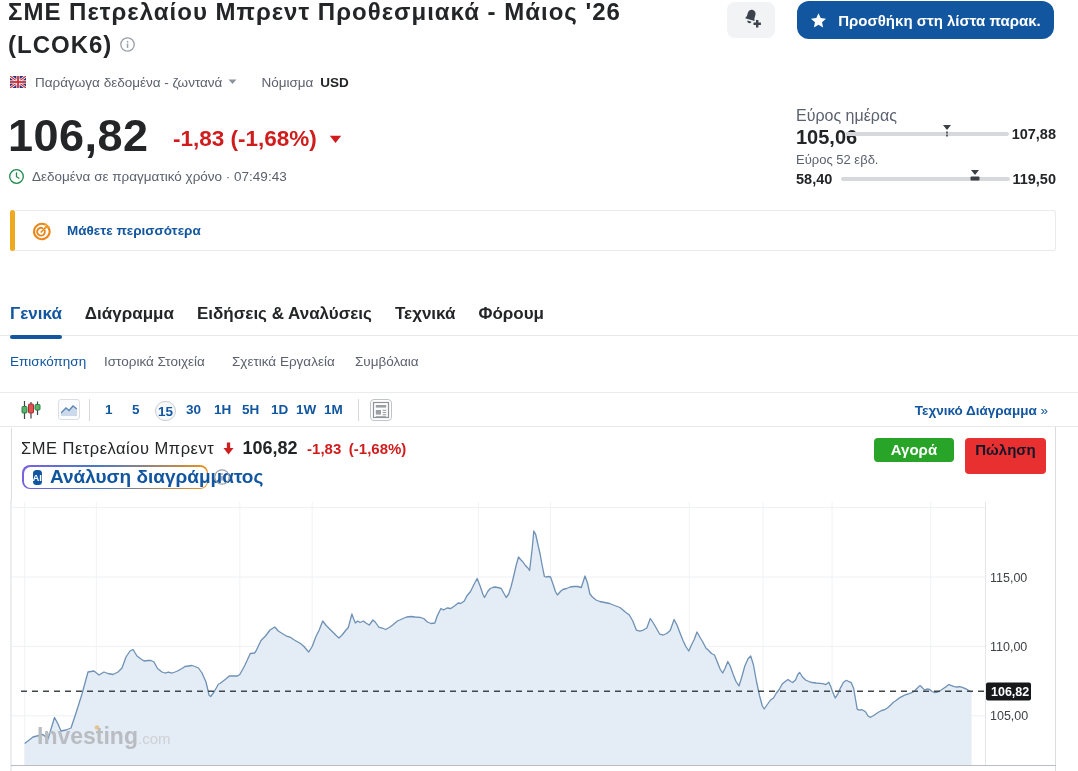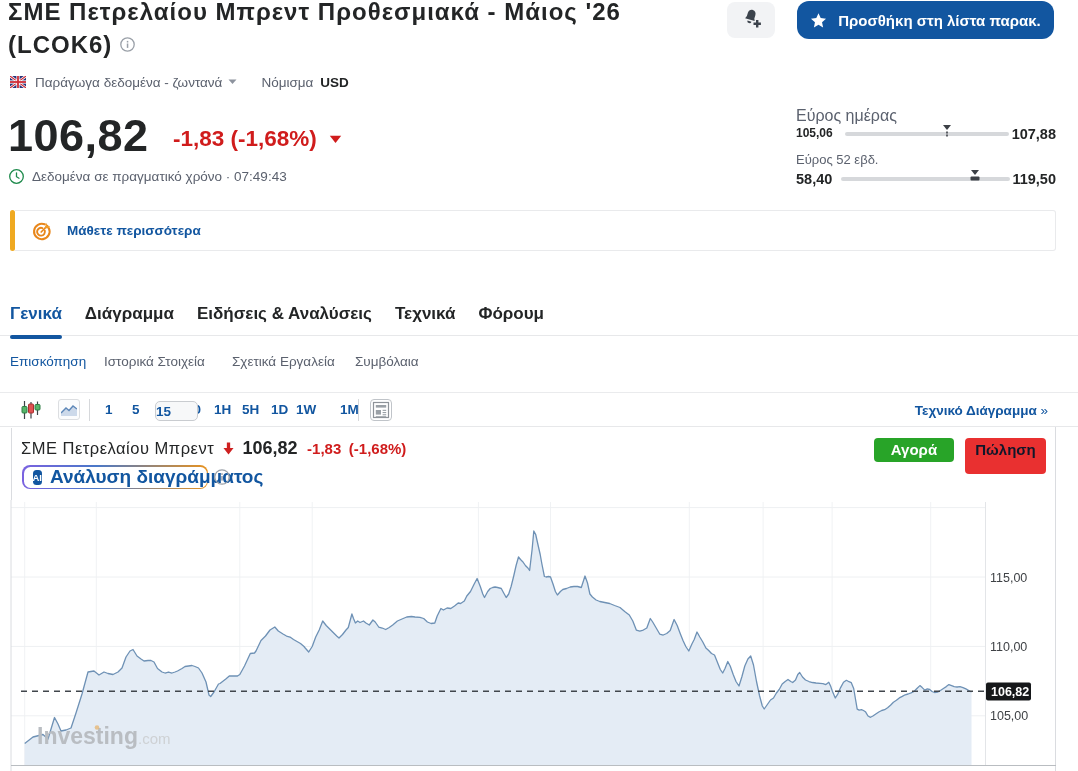--- a/index.html
+++ b/index.html
@@ -64,21 +64,21 @@
 
 <div class="abs" style="left:9px; top:169px; display:flex; align-items:center;">
   <svg width="15" height="15" viewBox="0 0 15 15" style="margin-right:8px;">
     <circle cx="7.5" cy="7.5" r="6.8" fill="none" stroke="#1e8a4c" stroke-width="1.3"></circle>
     <path d="M7.5 3.8 L7.5 7.7 L10 9.2" fill="none" stroke="#1e8a4c" stroke-width="1.3" stroke-linecap="round"></path>
   </svg>
   <span class="gray" style="font-size:13.5px;">Δεδομένα σε πραγματικό χρόνο · 07:49:43</span>
 </div>
 
 <div class="abs gray" style="left:796px; top:107px; font-size:16px;">Εύρος ημέρας</div>
-<div class="abs dark" style="left:796px; top:126px; font-size:12px; font-weight:700;">105,06</div>
+<div class="abs dark" style="left:796px; top:126px; font-size:20px; font-weight:700;">105,06</div>
 <div class="abs dark" style="left:1056px; top:126px; font-size:14.5px; font-weight:700; transform:translateX(-100%);">107,88</div>
 <div class="abs" style="left:845px; top:132px; width:164px; height:4px; background:#d6d8db; border-radius:2px;"></div>
 <svg class="abs" width="10" height="14" viewBox="0 0 10 14" style="left:942px; top:124px;">
     <path d="M1,1 L9,1 L5,6 Z" fill="#3c4046"></path>
     <rect x="4.2" y="7.5" width="1.6" height="2" fill="#3c4046"></rect>
     <rect x="4.2" y="10.5" width="1.6" height="2" fill="#3c4046"></rect>
   </svg>
 
 <div class="abs gray" style="left:796px; top:152px; font-size:13px;">Εύρος 52 εβδ.</div>
 <div class="abs dark" style="left:796px; top:171px; font-size:14.5px; font-weight:700;">58,40</div>
@@ -139,23 +139,23 @@
 <div class="abs" style="left:89px; top:399px; width:1px; height:22px; background:#d6d8db;"></div>
 
 <div class="abs" id="tfrow" style="left:100px; top:402px; font-size:13.5px; font-weight:700; color:#1256a0;">
   <span class="abs" style="left:5px;">1</span>
   <span class="abs" style="left:32px;">5</span>
   <span class="abs" style="left:86px;">30</span>
   <span class="abs" style="left:114px;">1H</span>
   <span class="abs" style="left:142px;text-align:center;">5H</span>
   <span class="abs" style="left:171px;">1D</span>
   <span class="abs" style="left:196px;">1W</span>
-  <span class="abs" style="left:240px;">1M</span>
-</div>
-<div class="abs" style="left:155px; top:401px; width:43px; height:20px; background:#f7f8f9; border:1px solid #c9ccd0; border-radius:5px; color:#1256a0; font-size:13.5px; font-weight:700; line-height:19px;">15</div>
+  <span class="abs" style="left:224px;">1M</span>
+</div>
+<div class="abs" style="left:155px; top:401px; width:21px; height:20px; background:#f7f8f9; border:1px solid #c9ccd0; border-radius:10px; color:#1256a0; font-size:13.5px; font-weight:700; text-align:center; line-height:19px;">15</div>
 
 <div class="abs" style="left:358px; top:399px; width:1px; height:22px; background:#d6d8db;"></div>
 
 <div class="abs" style="left:370px; top:399px; width:22px; height:22px; border:1px solid #c0c4c9; border-radius:4px; background:#fff;">
   <svg width="18" height="18" viewBox="0 0 18 18" style="position:absolute; left:1px; top:1px;">
     <rect x="1.5" y="1.5" width="15" height="15" fill="none" stroke="#8e9399" stroke-width="1.2"></rect>
     <rect x="3.8" y="4" width="10.4" height="2.6" fill="#9aa0a6"></rect>
     <rect x="3.8" y="9" width="5.2" height="4.6" fill="#9aa0a6"></rect>
     <rect x="10.6" y="8.8" width="3.6" height="1.1" fill="#9aa0a6"></rect>
     <rect x="10.6" y="11" width="3.6" height="1.1" fill="#9aa0a6"></rect>

